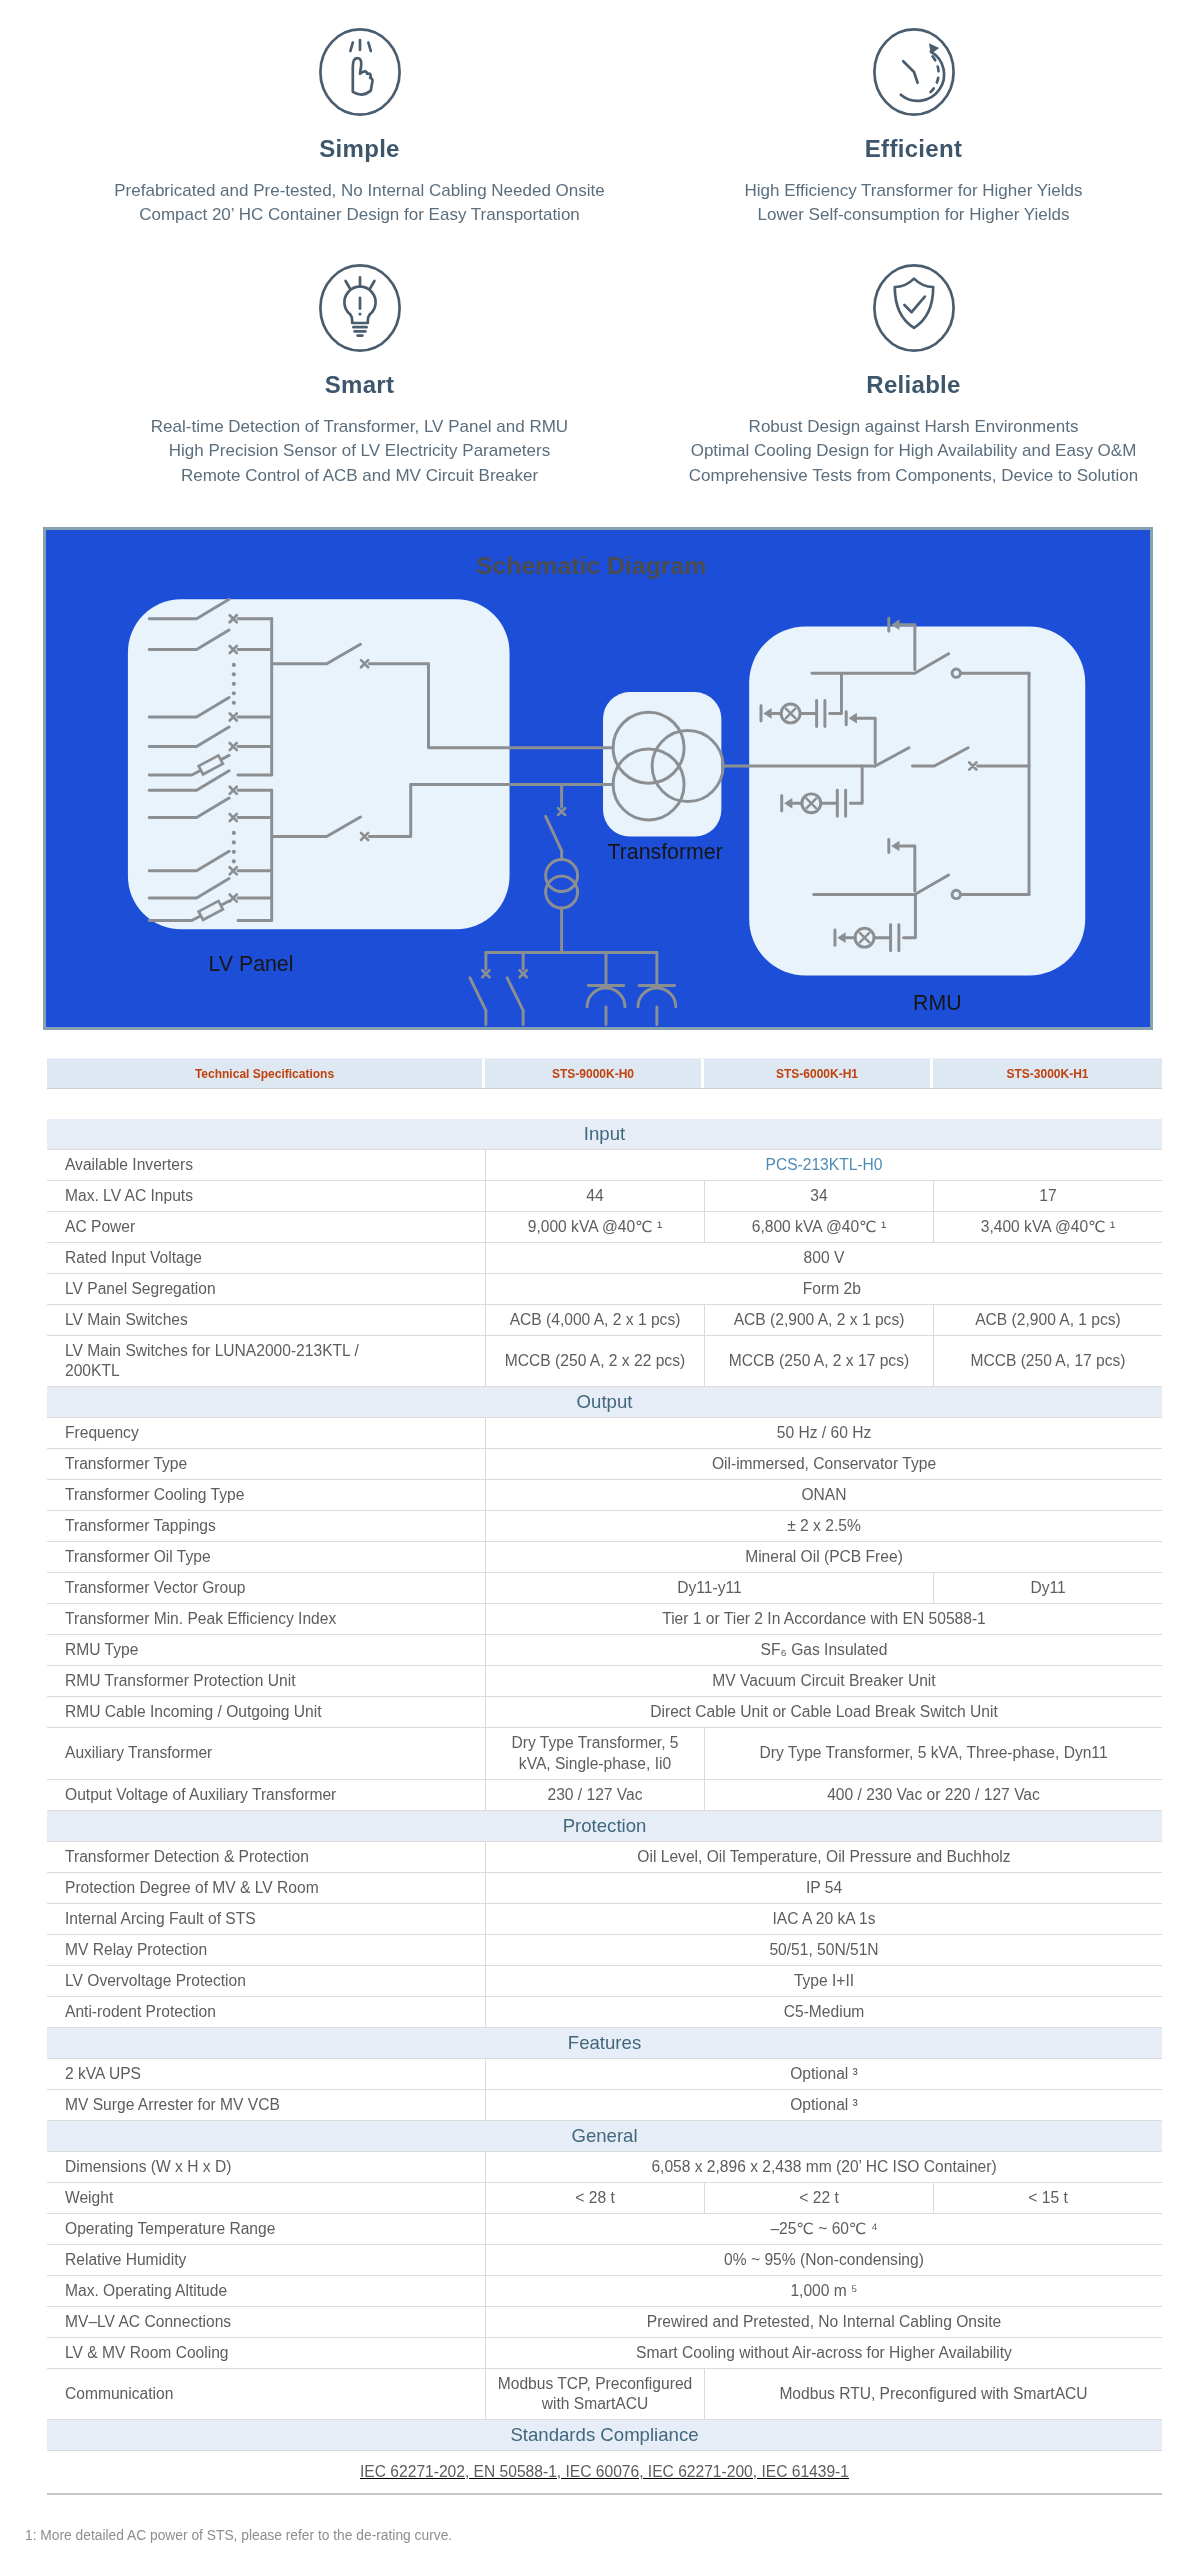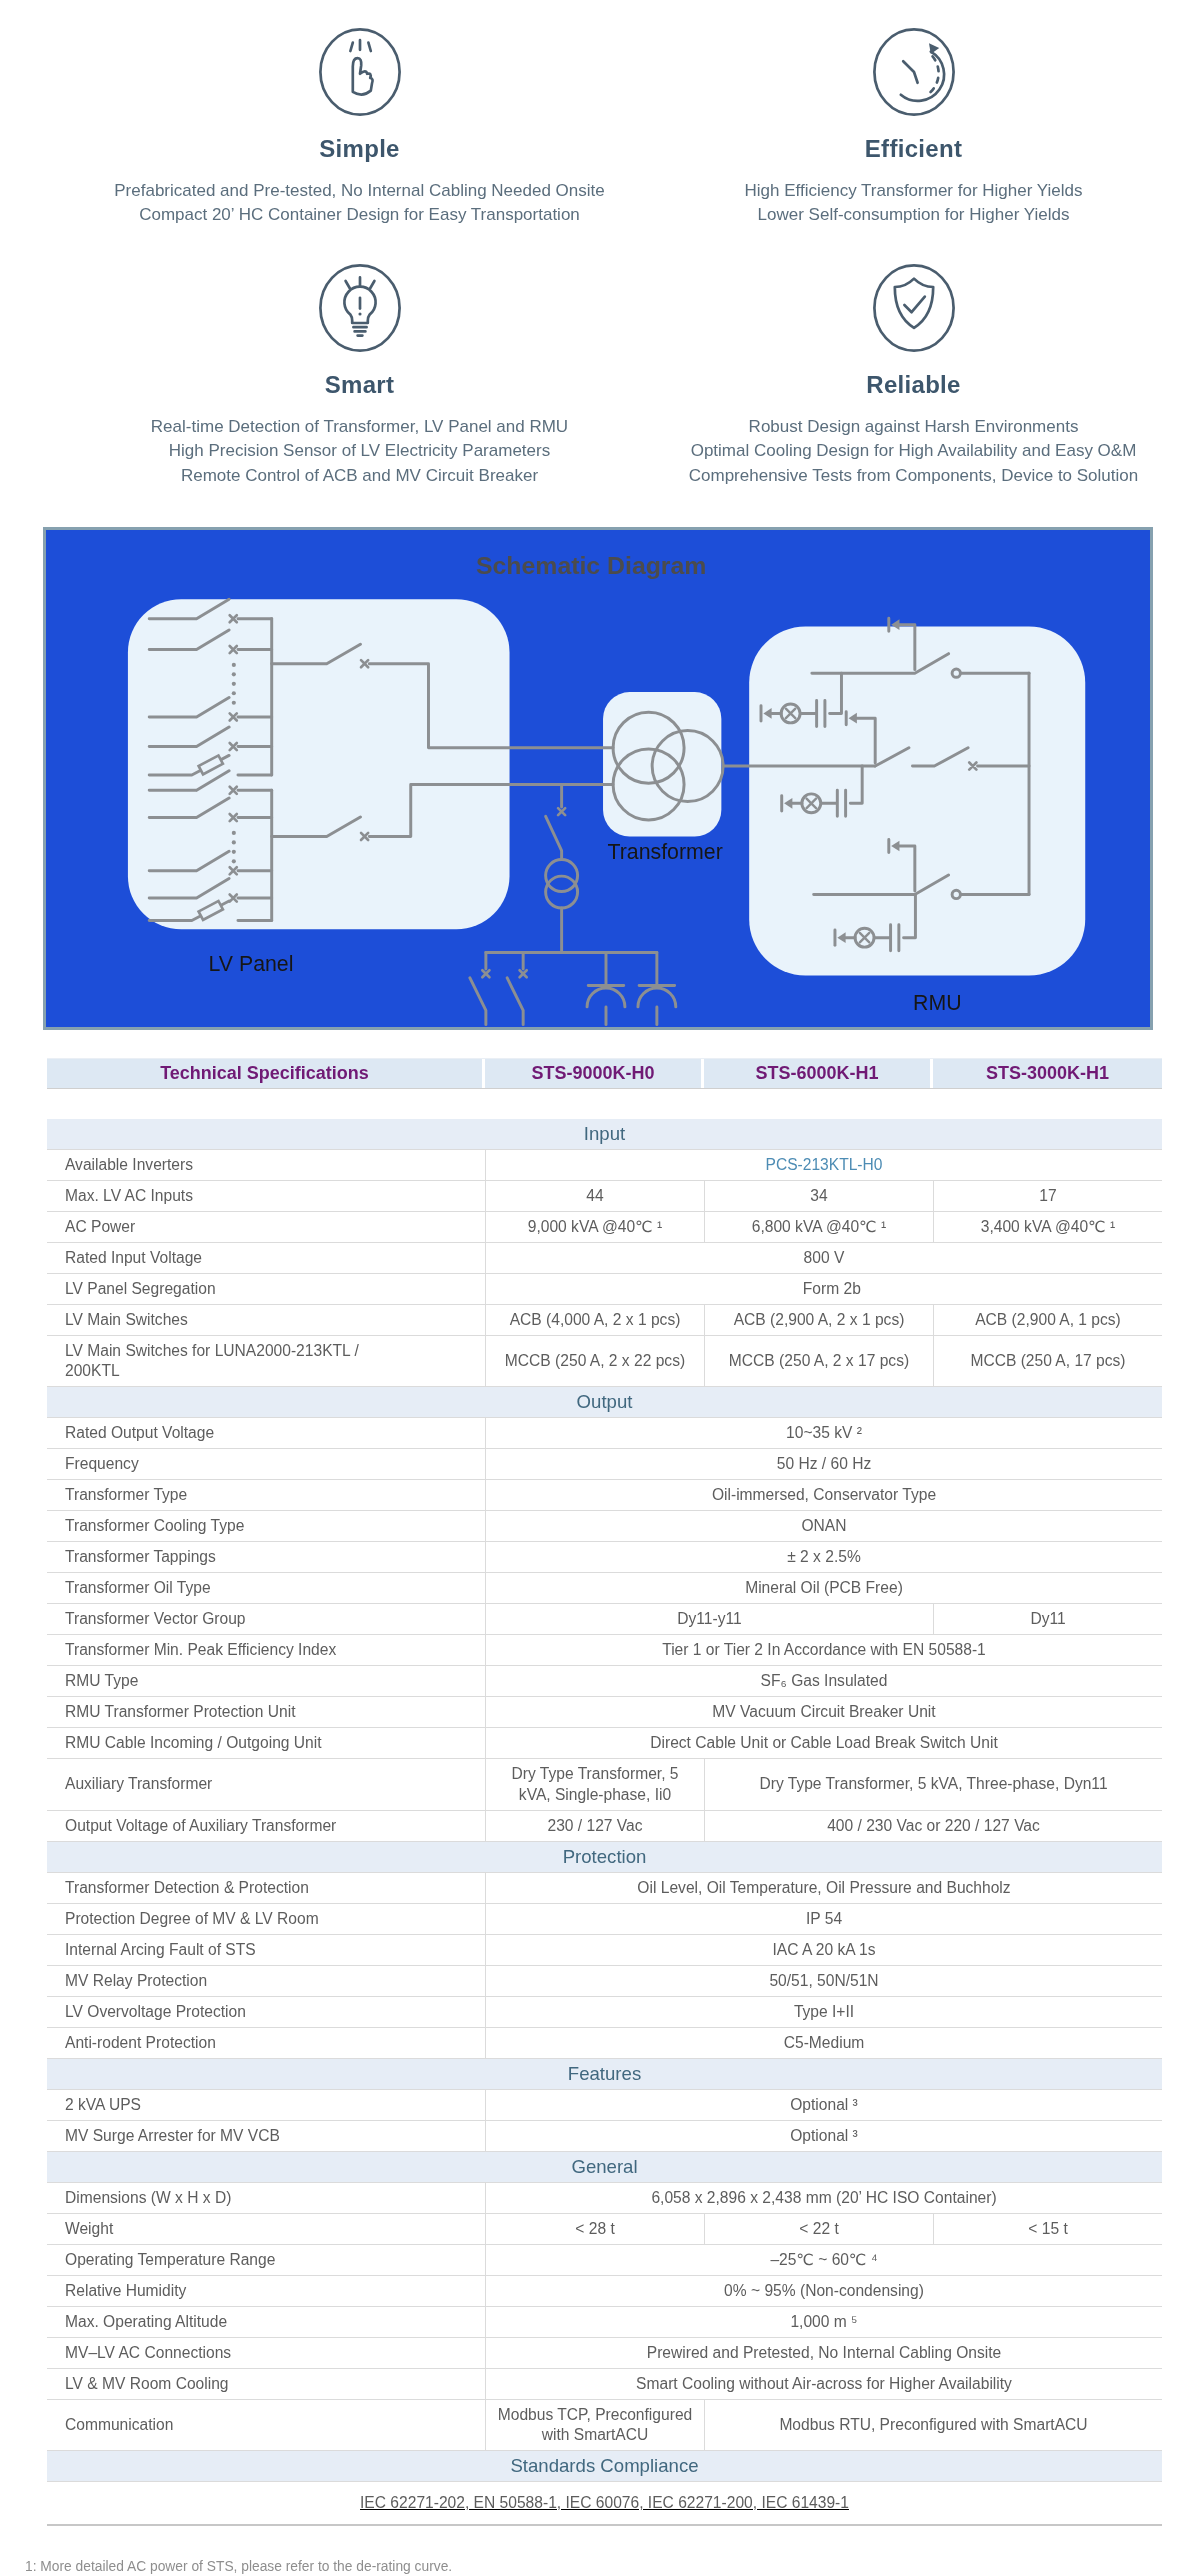--- a/index.html
+++ b/index.html
@@ -13,22 +13,22 @@
   .fdesc { margin-top:15.6px; font-size:17px; line-height:24.6px; color:#5b6e7d; }
 
   
   .schematic { margin-left:43px; width:1110px; height:503px; border:3px solid #86a1af; background:#1d4ed8; }
   .schematic svg { display:block; }
 
   
   .spec-wrap { margin:28px 0 0 47px; width:1115px; }
   .spec-header { display:grid; grid-template-columns:438px 219px 229px 229px; background:#dde8f3;
                  border-top:1.2px solid #eaeff5; border-bottom:1.2px solid #cfcfcf; height:31px; }
-  .h-cell { display:flex; align-items:center; justify-content:center; font-size:18px; font-weight:bold;
-            color:#701a75; border-right:3.6px solid #ffffff; }
+  .h-cell { display:flex; align-items:center; justify-content:center; font-size:12px; font-weight:bold;
+            color:#c2410c; border-right:3.6px solid #ffffff; }
   .h-cell:last-child { border-right:none; }
   .spec-body { margin-top:30px; }
   .t-section { background:#e6edf6; color:#41687f; font-size:18.6px; min-height:31px;
                display:flex; align-items:center; justify-content:center; border-bottom:1.2px solid #dbdbdb; }
   .t-row { display:grid; grid-template-columns:438px 219px 229px 229px; border-bottom:1.2px solid #dbdbdb; min-height:30px; }
   .t-row:last-child { border-bottom:2.4px solid #c7c7c7;text-decoration:underline; }
   .t-cell { display:flex; align-items:center; font-size:15.6px; line-height:20.4px; color:#5d5d5d; }
   .t-label { padding:4.8px 78px 4.8px 18px; }
   .t-value { justify-content:center; text-align:center; padding:4.8px 8.4px; border-left:1.2px solid #dbdbdb; }
   .t-value.blue { color:#4d8cb4; }
@@ -264,24 +264,20 @@
         <div class="t-cell t-value">ACB (2,900 A, 1 pcs)</div>
       </div>
       <div class="t-row">
         <div class="t-cell t-label">LV Main Switches for LUNA2000-213KTL / 200KTL</div>
         <div class="t-cell t-value">MCCB (250 A, 2 x 22 pcs)</div>
         <div class="t-cell t-value">MCCB (250 A, 2 x 17 pcs)</div>
         <div class="t-cell t-value">MCCB (250 A, 17 pcs)</div>
       </div>
       <div class="t-section">Output</div>
       <div class="t-row">
-        <div class="t-cell t-label">Rated Output Voltage</div>
-        <div class="t-cell t-value" style="grid-column: span 3;">10~35 kV ²</div>
-      </div>
-      <div class="t-row">
         <div class="t-cell t-label">Frequency</div>
         <div class="t-cell t-value" style="grid-column: span 3;">50 Hz / 60 Hz</div>
       </div>
       <div class="t-row">
         <div class="t-cell t-label">Transformer Type</div>
         <div class="t-cell t-value" style="grid-column: span 3;">Oil-immersed, Conservator Type</div>
       </div>
       <div class="t-row">
         <div class="t-cell t-label">Transformer Cooling Type</div>
         <div class="t-cell t-value" style="grid-column: span 3;">ONAN</div>

